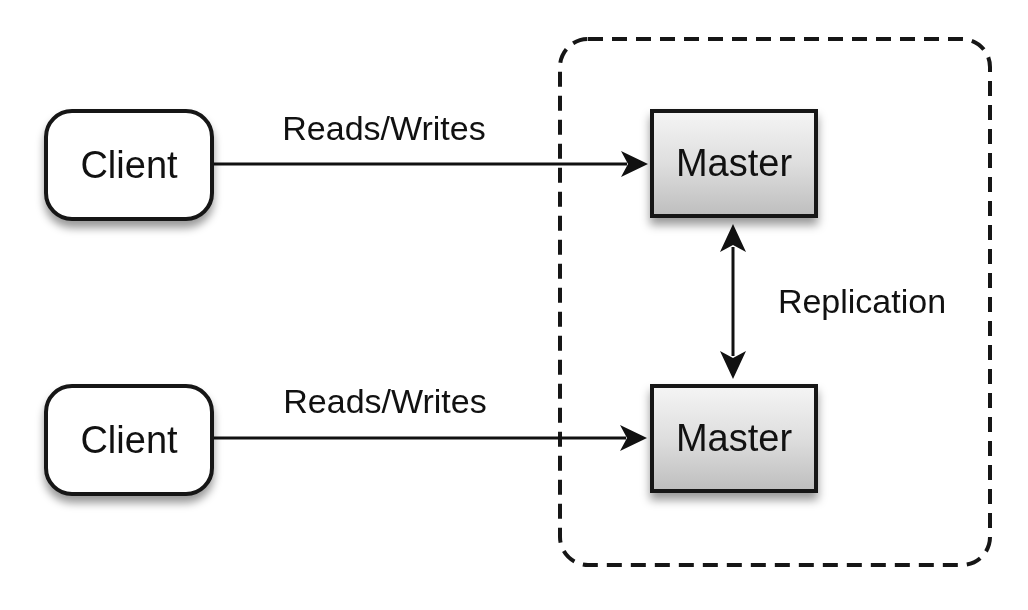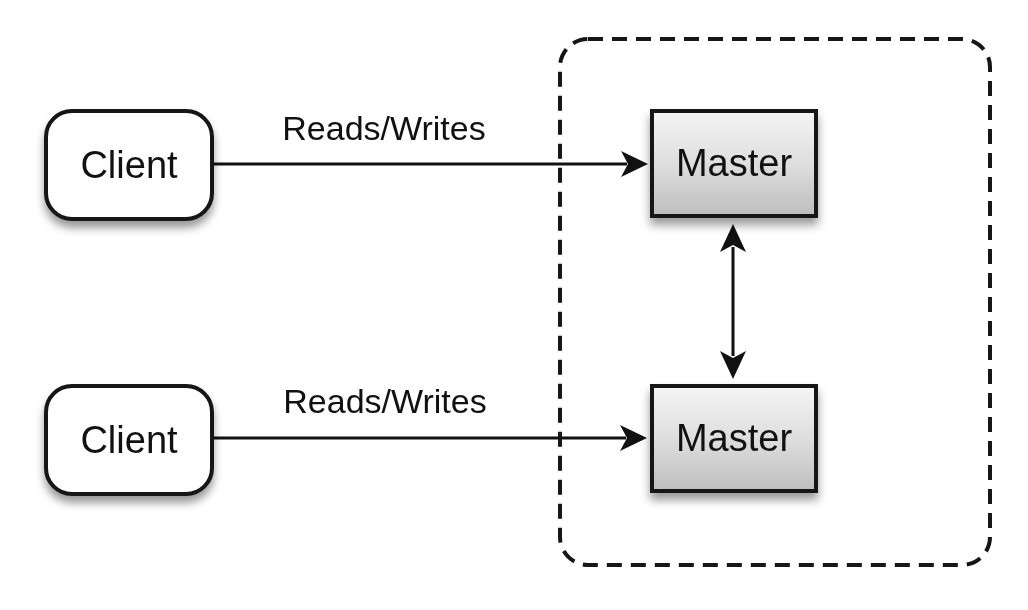--- a/index.html
+++ b/index.html
@@ -88,14 +88,15 @@
   </div>
 
   <div class="node master" style="left:650px; top:384px;">
     <span>Master</span>
   </div>
 
   <div class="edge-label" style="left:384px; top:128px;">Reads/Writes</div>
 
   <div class="edge-label" style="left:385px; top:401px;">Reads/Writes</div>
 
+  <div class="edge-label" style="left:862px; top:301px;">Replication</div>
 
 </div>
 
 </body></html>

